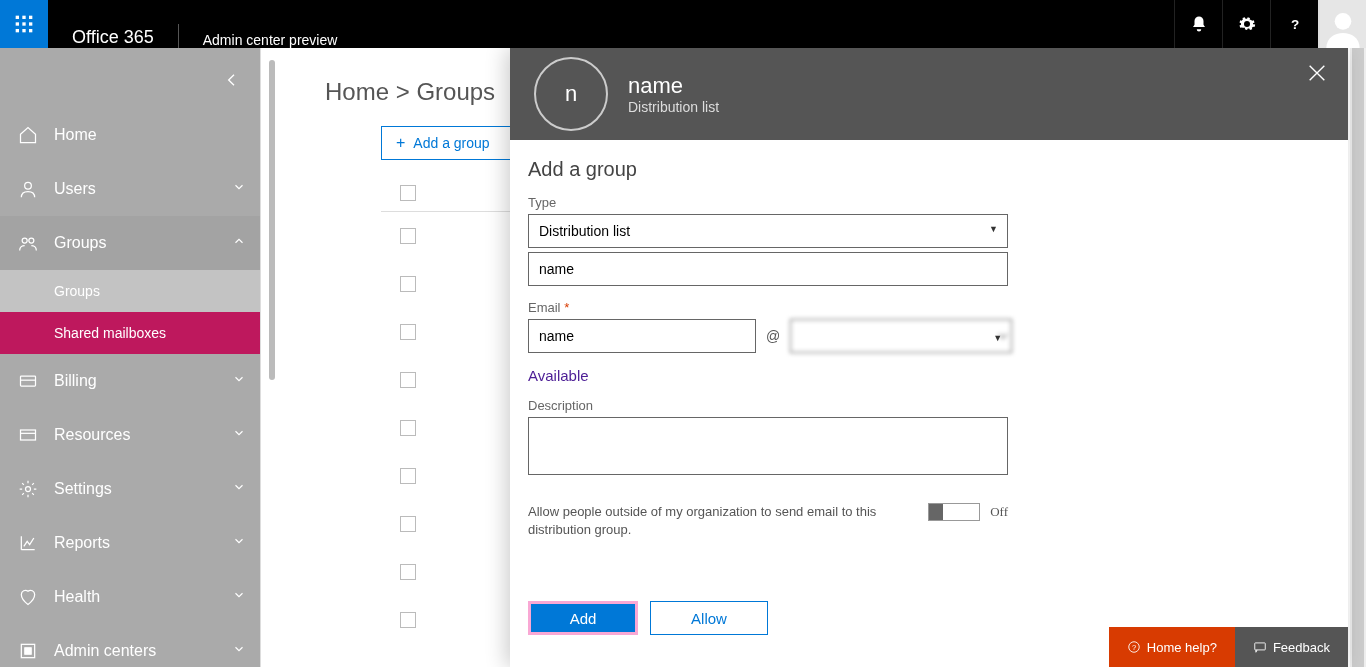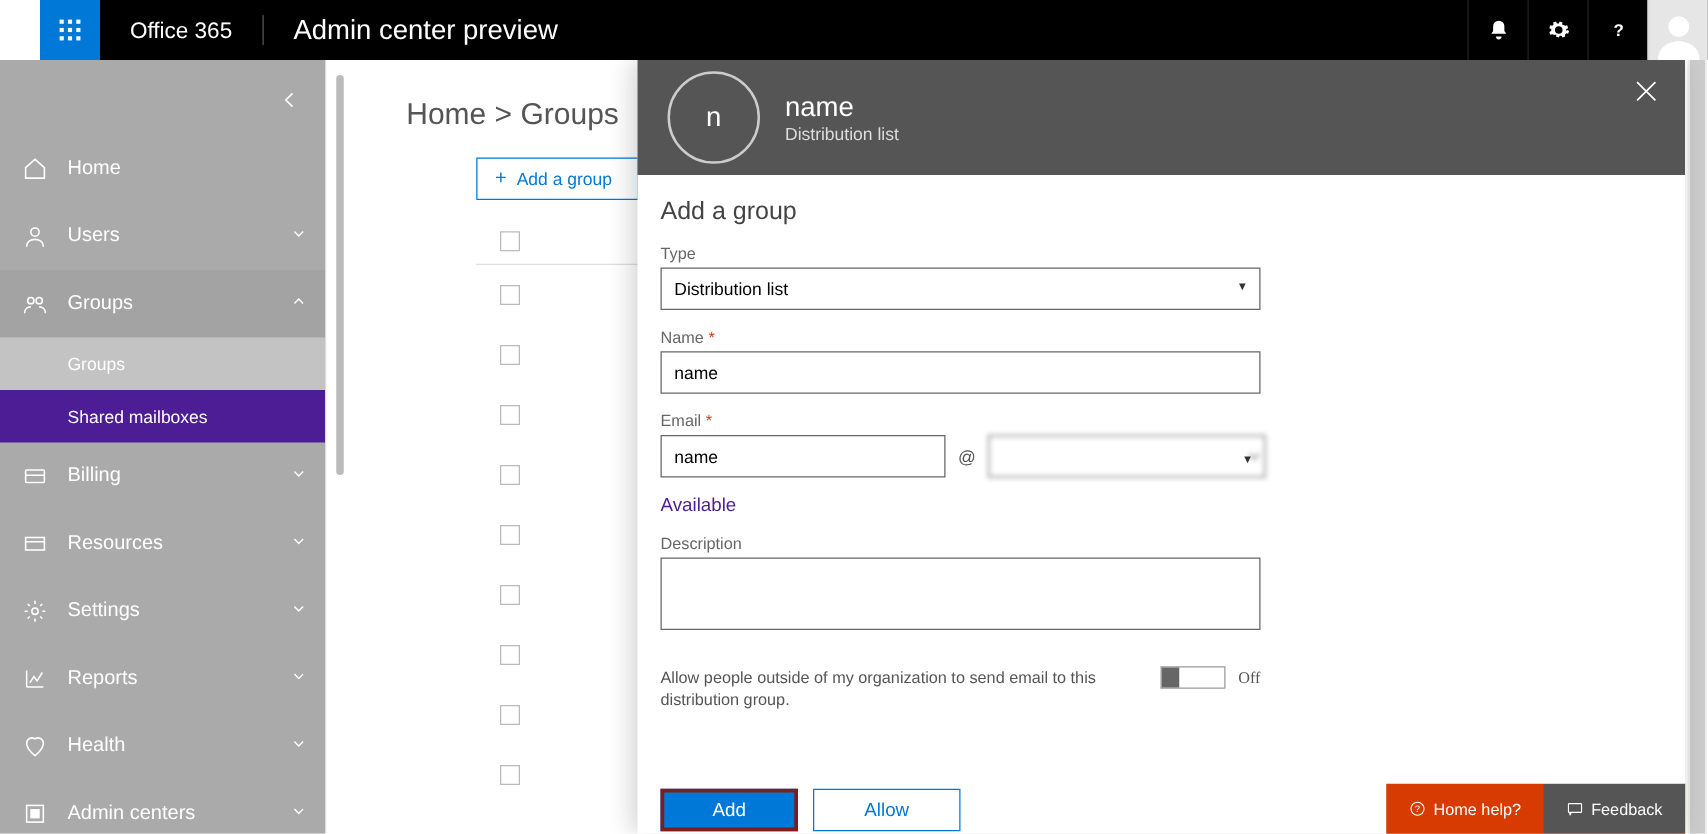--- a/index.html
+++ b/index.html
@@ -1,38 +1,38 @@
 <!DOCTYPE html>
 <html><head>
 <meta charset="utf-8">
 <style>
   * { box-sizing: border-box; margin: 0; padding: 0; font-family: "Segoe UI", Arial, sans-serif; }
   body { width: 1366px; height: 667px; overflow: hidden; position: relative; background: #fff; }
 
   
-  .topbar { height: 48px; background: #000; display: flex; align-items: center; color: #fff; position: relative; z-index: 100; margin-left: 32px; }
+  .topbar { height: 48px; background: #000; display: flex; align-items: flex-end; color: #fff; position: relative; z-index: 100; }
   .waffle { width: 48px; height: 48px; background: #0078d7; display: flex; align-items: center; justify-content: center; cursor: pointer; }
   .waffle svg { width: 20px; height: 20px; fill: #fff; }
   .brand { font-size: 18px; padding: 0 24px; font-weight: 400; }
   .divider { width: 1px; height: 24px; background: #555; }
-  .pagename { font-size: 22px; padding: 0 24px; font-weight: 300; }
+  .pagename { font-size: 14px; padding: 0 24px; font-weight: 300; }
   .topbar-right { margin-left: auto; display: flex; align-items: stretch; height: 48px; }
   .top-icon { width: 48px; display: flex; align-items: center; justify-content: center; cursor: pointer; border-left: 1px solid #222; }
   .top-icon svg { width: 18px; height: 18px; fill: #fff; }
   .avatar-block { width: 48px; background: #e6e6e6; display: flex; align-items: flex-end; justify-content: center; border-left: 2px solid #ddd; }
 
   
   .sidebar { position: absolute; left: 0; top: 48px; width: 260px; height: 619px; background: #aaa; color: #fff; }
   .collapse-btn { position: absolute; top: 20px; right: 16px; width: 24px; height: 24px; display: flex; align-items:center; justify-content:center; cursor:pointer;}
   .sidebar-list { list-style: none; margin-top: 60px; }
   .sidebar-item { display: flex; align-items: center; height: 54px; padding: 0 14px; cursor: pointer; font-size: 16px; }
   .sidebar-item .sicon { width: 28px; display: flex; justify-content: center; margin-right: 12px;}
   .sidebar-item .sicon svg { width: 20px; height: 20px; fill: #fff; stroke: #fff; }
   .sidebar-item .chev { margin-left: auto; }
-  .subitem { display: flex; align-items: center; height: 42px; padding-left: 54px; font-size: 14px; cursor: pointer; background: #4c1d95;}
+  .subitem { display: flex; align-items: center; height: 42px; padding-left: 54px; font-size: 14px; cursor: pointer; background: #be185d;}
   .subitem.active { background: #c3c3c3; }
   .sidebar-item.expanded { background: #a3a3a3; }
 
   
   .content { position: absolute; left: 260px; top: 48px; right: 0; bottom: 0; background: #fff; border-left: 1px solid #ddd;}
   .content-scroll { position: absolute; left: 8px; top: 0; width: 6px; height: 100%; }
   .scroll-thumb { position: absolute; left: 0; top: 12px; width: 6px; height: 320px; background: #bbb; border-radius: 3px;}
   .breadcrumb { font-size: 24px; color: #555; padding: 30px 0 0 64px; font-weight: 300;}
   .addgroup-btn { margin: 20px 0 0 120px; border: 1px solid #0078d7; color: #0078d7; background: #fff; width: 130px; height: 34px; display: inline-flex; align-items: center; padding: 0 14px; font-size: 14px; cursor: pointer;}
   .addgroup-btn .plus { font-size: 16px; margin-right: 8px; font-weight: 300;}
@@ -64,21 +64,21 @@
   .at { font-size: 14px; color:#555;}
   .field-domain { width: 222px; margin-top:0; color: #aaa; filter: blur(2px);}
   .avail { color: #4c1d95; font-size: 15px; margin-top: 14px;}
   .field-textarea { height: 58px; resize: none; padding: 6px 10px;}
   .toggle-row { display:flex; align-items: flex-start; margin-top: 24px; gap: 24px; max-width: 480px;}
   .toggle-row .txt { font-size: 13px; color: #555; flex:1; line-height: 1.4;}
   .toggle { width: 52px; height: 18px; background: #fff; border: 1px solid #999; position: relative; cursor:pointer;}
   .toggle .knob { width: 14px; height: 16px; background: #666; position: absolute; left: 0; top: 0;}
   .toggle-label { font-size: 13px; color:#555; margin-left: 10px; font-family: Liberation Serif, serif;}
   .btn-row { display:flex; gap: 12px; margin-top: 62px;}
-  .btn-primary { width: 110px; height: 34px; background: #0078d7; color:#fff; border: 3px solid #7f1d1d; font-size: 15px; cursor:pointer;}
+  .btn-primary { width: 110px; height: 34px; background: #0078d7; color:#fff; border: 3px solid #f9a8d4; font-size: 15px; cursor:pointer;}
   .btn-cancel { width: 118px; height: 34px; background: #fff; border: 1px solid #0078d7; color: #0078d7; font-size: 15px; cursor:pointer;}
 
   
   .footer { position: absolute; right: 18px; bottom: 0; height: 40px; display:flex; z-index: 60;}
   .foot-btn { display:flex; align-items:center; padding: 0 18px; font-size: 13px; gap:6px; cursor:pointer;}
   .foot-help { background: #d83b01; color:#fff;}
   .foot-feedback { background: #555; color:#fff;}
   .foot-btn svg { width:14px; height:14px; fill: none; stroke: #fff; stroke-width:1.5;}
 
   
@@ -332,21 +332,20 @@
   <div class="panel-body">
     <div class="form-title">Add a group</div>
 
     <label class="label">Type</label>
     <div class="select-wrap">
       <select class="field-select">
         <option>Distribution list</option>
       </select>
     </div>
 
-    <label class="label"><span>Name</span> <span class="req">*</span></label>
     <input class="field-text" value="name" style="">
 
     <label class="label"><span>Email</span> <span class="req">*</span></label>
     <div class="email-row">
       <input class="field-text" value="name" style="">
       <span class="at">@</span>
       <div class="select-wrap">
         <select class="field-domain">
           <option></option>
         </select>

